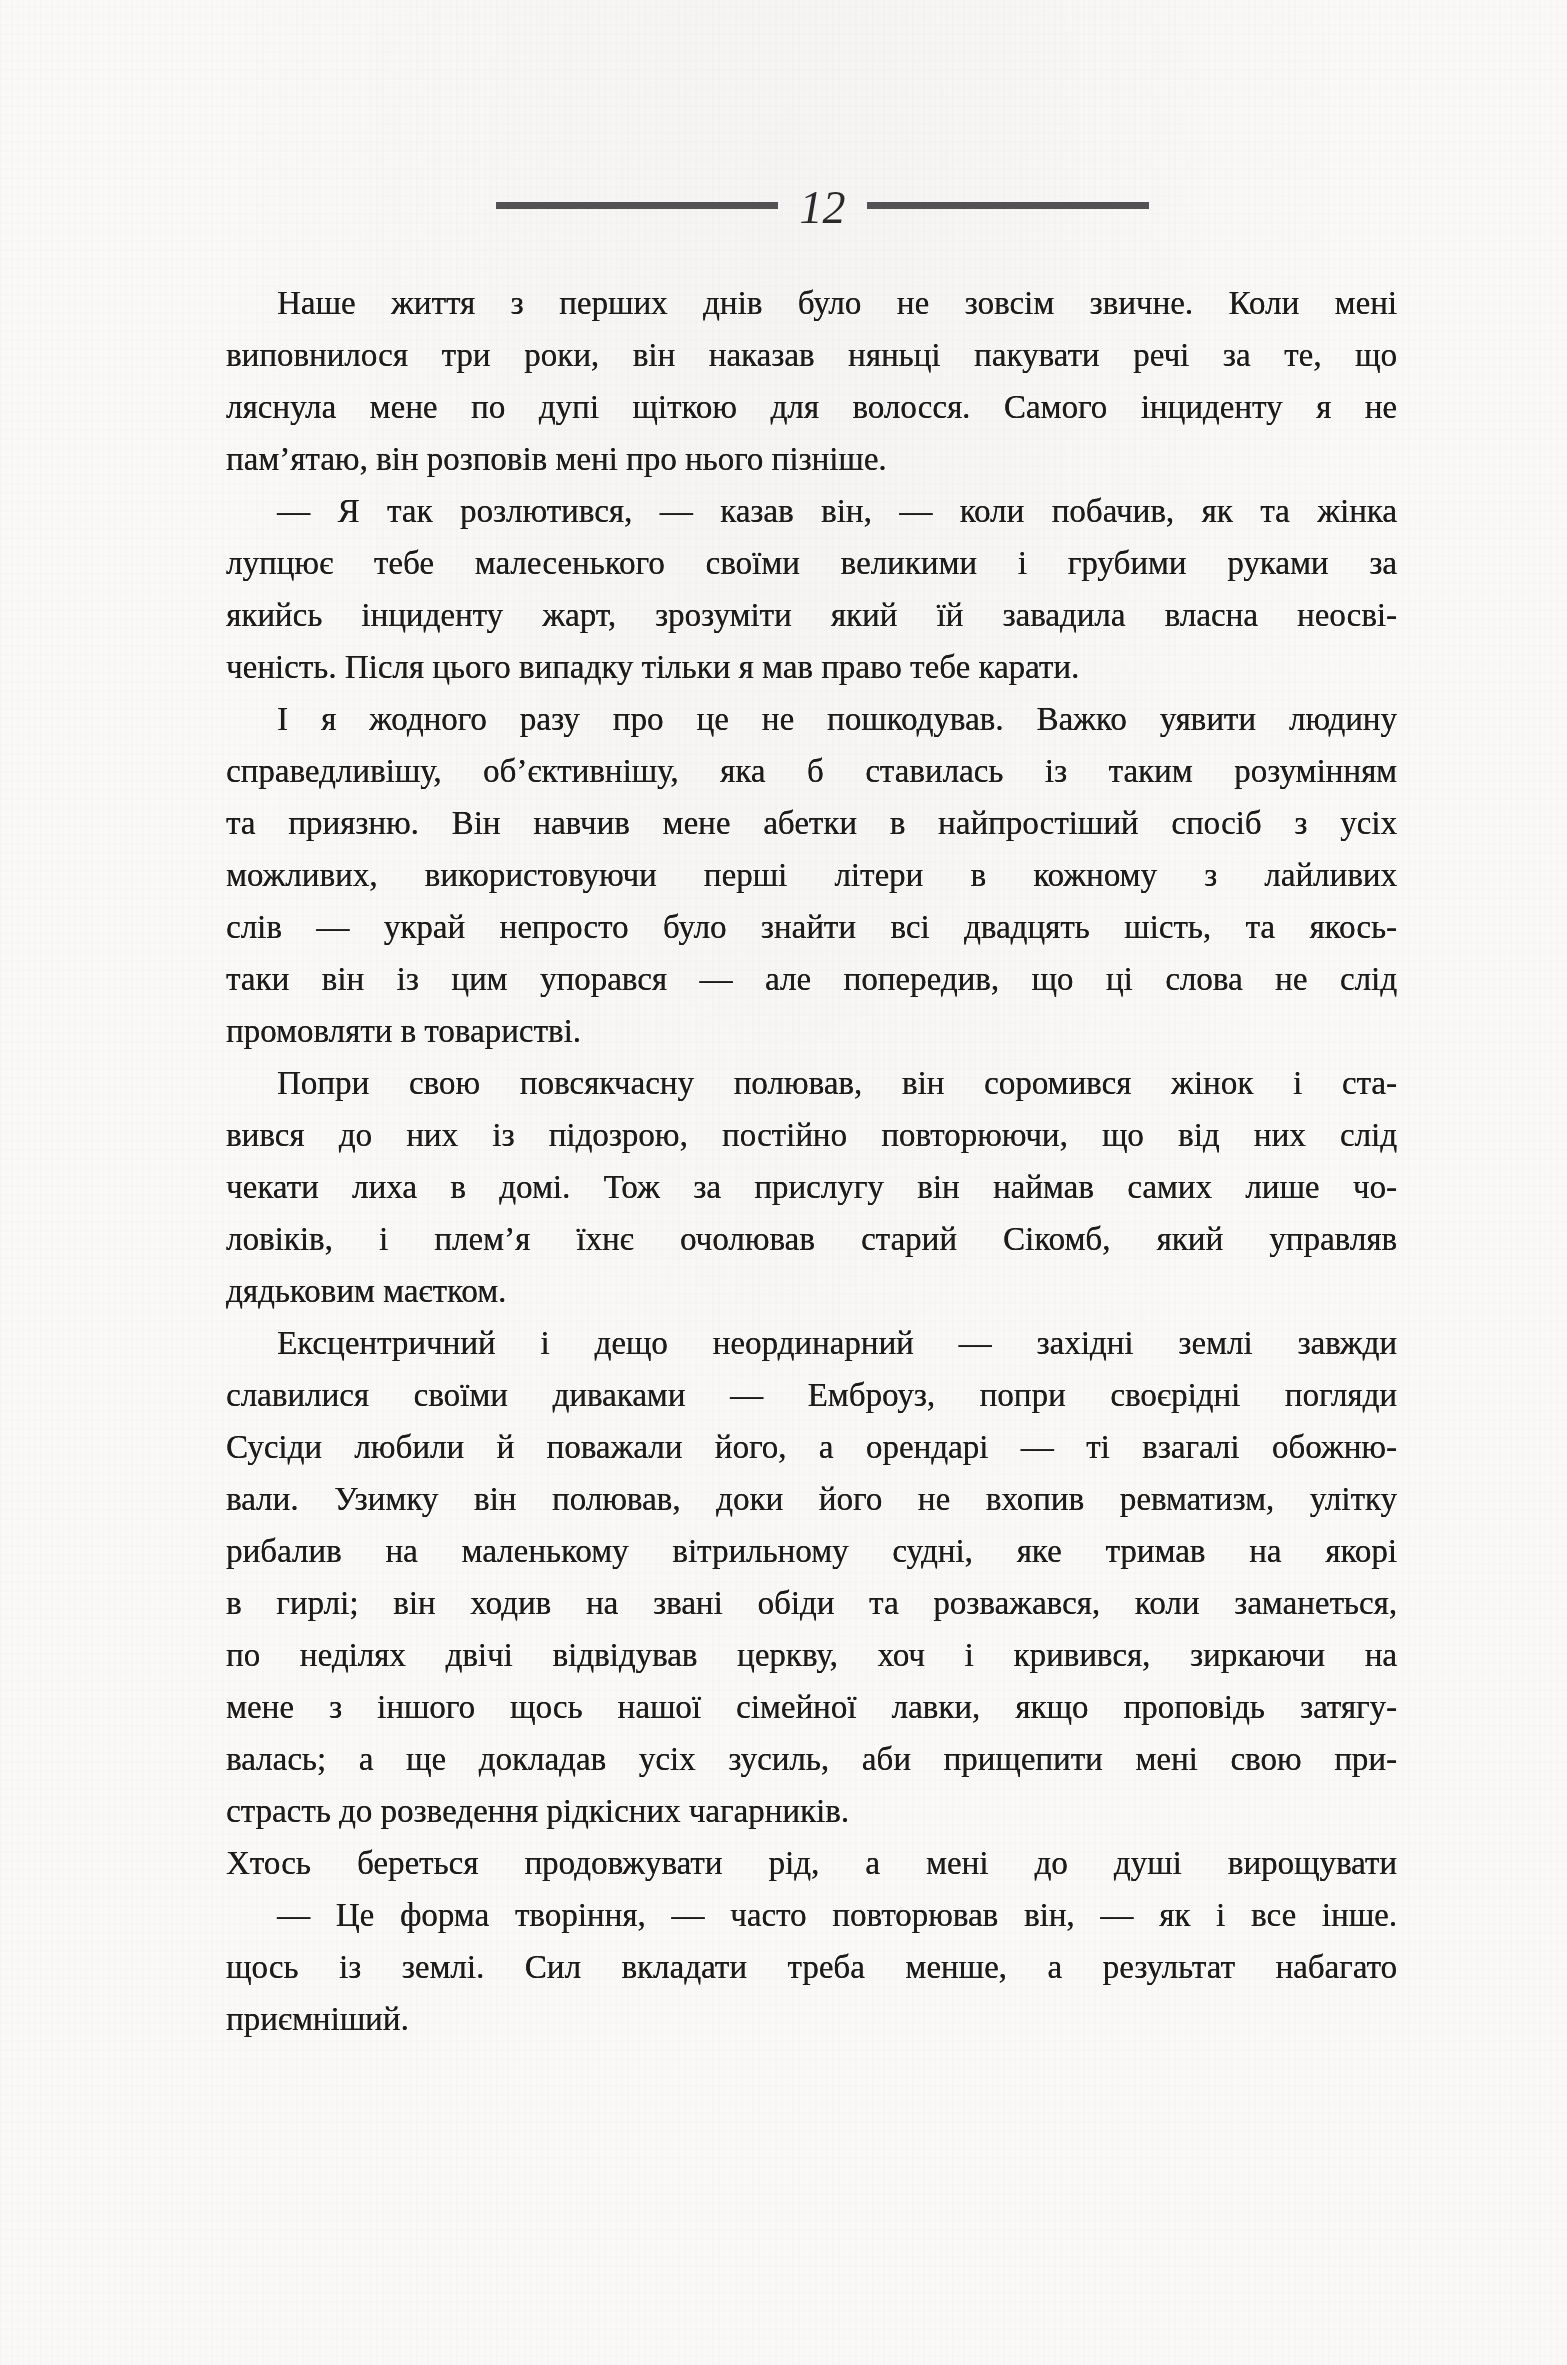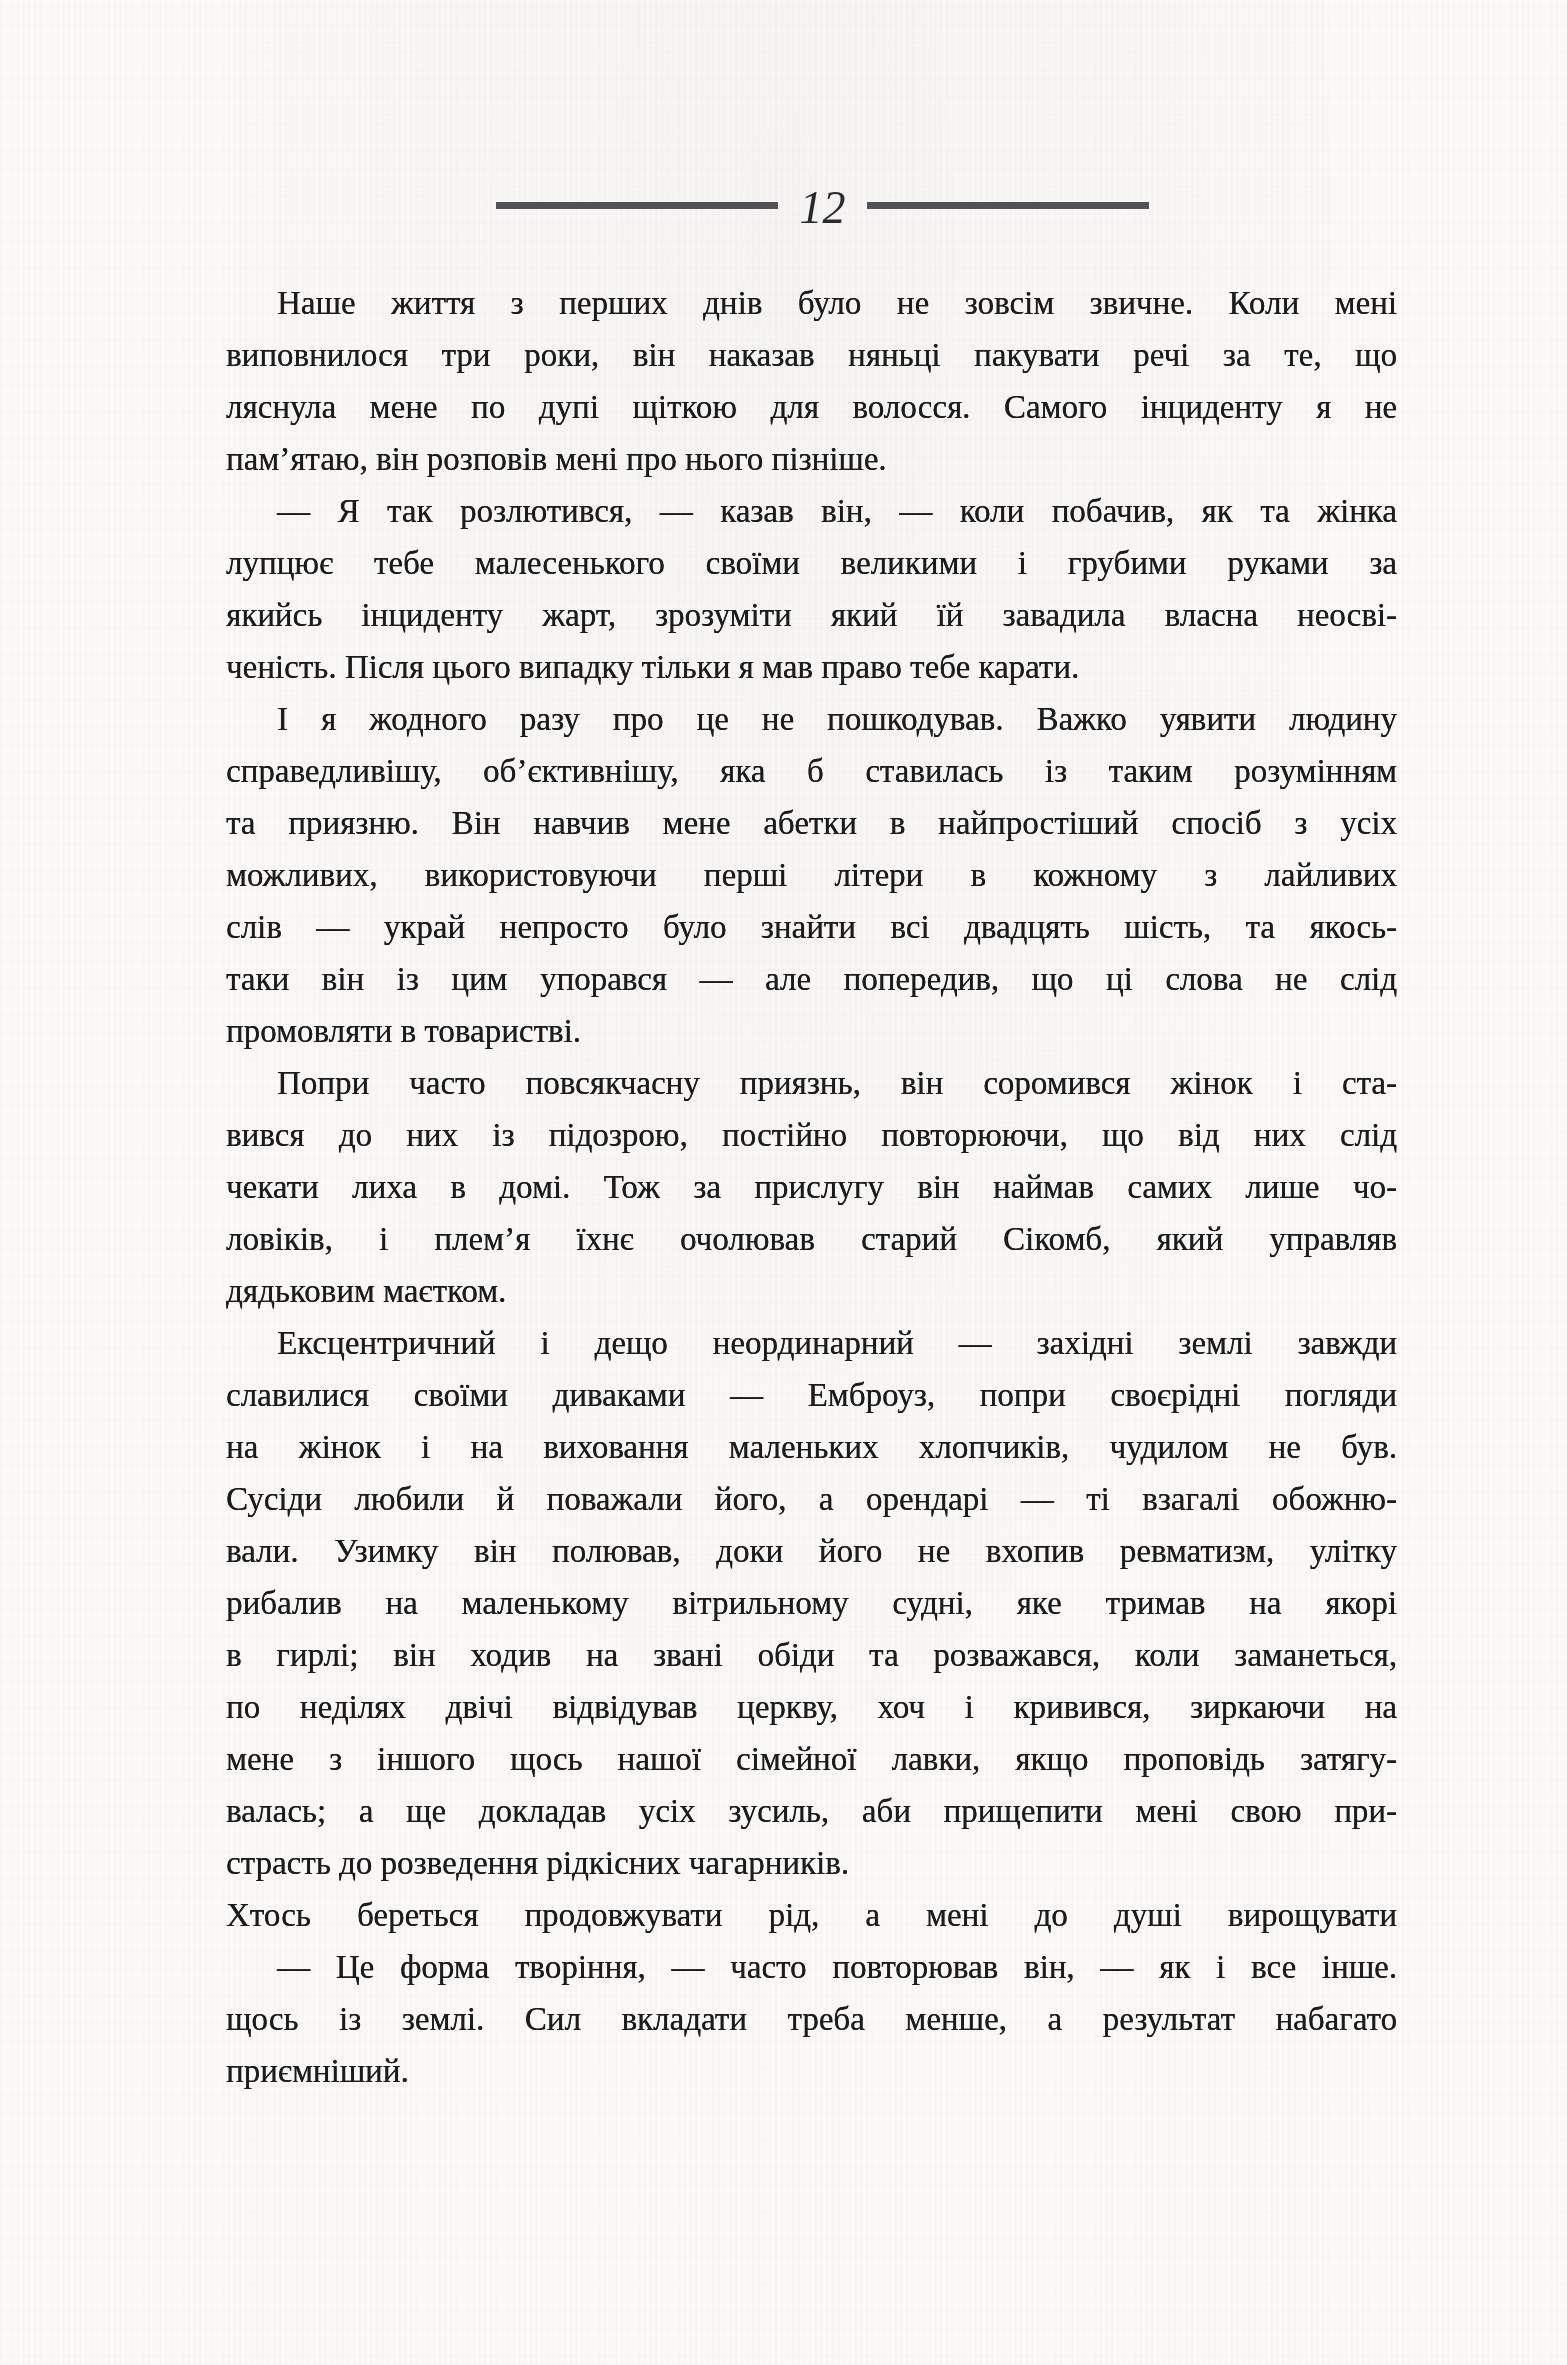--- a/index.html
+++ b/index.html
@@ -70,30 +70,29 @@
       <div class="para">
         <div class="tline first">І я жодного разу про це не пошкодував. Важко уявити людину</div>
         <div class="tline">справедливішу, об’єктивнішу, яка б ставилась із таким розумінням</div>
         <div class="tline">та приязню. Він навчив мене абетки в найпростіший спосіб з усіх</div>
         <div class="tline">можливих, використовуючи перші літери в кожному з лайливих</div>
         <div class="tline">слів — украй непросто було знайти всі двадцять шість, та якось-</div>
         <div class="tline">таки він із цим упорався — але попередив, що ці слова не слід</div>
         <div class="tline last">промовляти в товаристві.</div>
       </div>
       <div class="para">
-        <div class="tline first">Попри часто повсякчасну приязнь, він соромився жінок і ста-</div>
+        <div class="tline first">Попри свою повсякчасну полював, він соромився жінок і ста-</div>
         <div class="tline">вився до них із підозрою, постійно повторюючи, що від них слід</div>
         <div class="tline">чекати лиха в домі. Тож за прислугу він наймав самих лише чо-</div>
         <div class="tline">ловіків, і плем’я їхнє очолював старий Сікомб, який управляв</div>
         <div class="tline last">дядьковим маєтком.</div>
       </div>
       <div class="para">
         <div class="tline first">Ексцентричний і дещо неординарний — західні землі завжди</div>
         <div class="tline">славилися своїми диваками — Емброуз, попри своєрідні погляди</div>
-        <div class="tline">на жінок і на виховання маленьких хлопчиків, чудилом не був.</div>
         <div class="tline">Сусіди любили й поважали його, а орендарі — ті взагалі обожню-</div>
         <div class="tline">вали. Узимку він полював, доки його не вхопив ревматизм, улітку</div>
         <div class="tline">рибалив на маленькому вітрильному судні, яке тримав на якорі</div>
         <div class="tline">в гирлі; він ходив на звані обіди та розважався, коли заманеться,</div>
         <div class="tline">по неділях двічі відвідував церкву, хоч і кривився, зиркаючи на</div>
         <div class="tline">мене з іншого щось нашої сімейної лавки, якщо проповідь затягу-</div>
         <div class="tline">валась; а ще докладав усіх зусиль, аби прищепити мені свою при-</div>
         <div class="tline last">страсть до розведення рідкісних чагарників.</div>
       </div>
       <div class="para">

